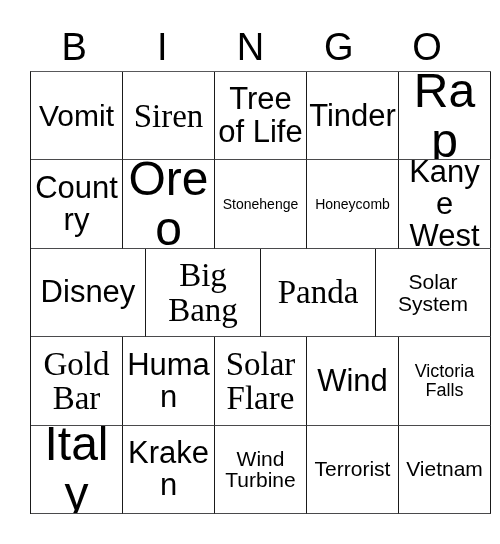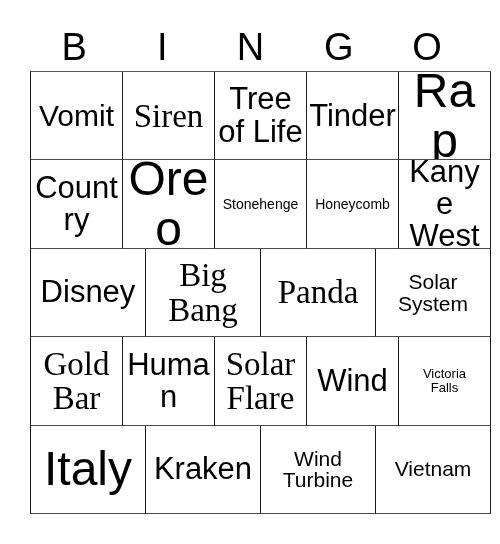--- a/index.html
+++ b/index.html
@@ -90,21 +90,21 @@
     word-wrap: break-word;
     white-space: pre-line;
   }
 
   
   .fs-xxl { font-size: 48px; }
   .fs-xl  { font-size: 33px; font-family: Liberation Serif, serif; }
   .fs-l   { font-size: 30px; }
   .fs-m   { font-size: 31px; }
   .fs-s   { font-size: 21px; }
-  .fs-xs  { font-size: 13px; }
+  .fs-xs  { font-size: 18px; }
   .fs-xxs { font-size: 14px; }
   .fs-tiny{ font-size: 14px; }
 </style>
 </head>
 <body>
 
 <div id="bingo-card">
 
   <div id="header-row">
     <div class="header-letter">B</div>
@@ -197,18 +197,21 @@
           <span class="cell-text fs-xxl">Italy</span>
         </div>
       <div class="cell">
           <span class="cell-text fs-m">Kraken</span>
         </div>
       <div class="cell">
           <span class="cell-text fs-s">Wind
 Turbine</span>
         </div>
       <div class="cell">
+          <span class="cell-text fs-s">Terrorist</span>
+        </div>
+      <div class="cell">
           <span class="cell-text fs-s">Vietnam</span>
         </div>
     </div>
 
   </div>
 </div>
 
 </body></html>

